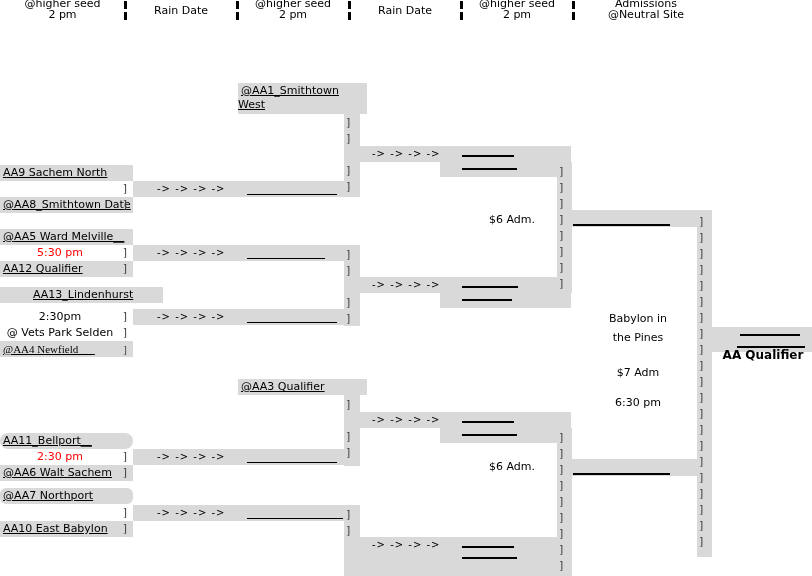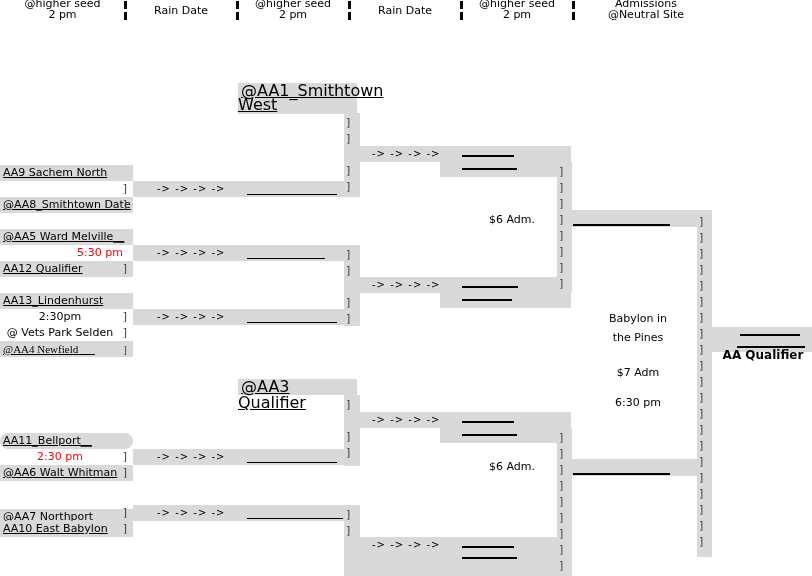--- a/index.html
+++ b/index.html
@@ -19,21 +19,21 @@
   
   .bbar{position:absolute;left:133px;width:227px;height:16px;background:#d9d9d9;}
   .dbar{position:absolute;left:344px;width:227px;height:16px;background:#d9d9d9;}
   .arrows{position:absolute;top:2px;font-size:10px;line-height:12px;letter-spacing:1px;white-space:nowrap;}
   .uline{position:absolute;background:#000;}
   .bkt-e{position:absolute;right:10px;top:1px;color:#3f3f38;font-size:11px;line-height:14px;}
   
   .vbar{position:absolute;background:#d9d9d9;}
   .bkt{position:absolute;left:2px;color:#3f3f38;font-size:11px;line-height:11px;}
   
-  .bye{position:absolute;left:238px;width:119px;background:#d9d9d9;font-size:16px;line-height:14px;}
+  .bye{position:absolute;left:238px;width:129px;background:#d9d9d9;font-size:11px;line-height:14px;}
   .bye .team{padding-left:3px;}
   
   .wbar{position:absolute;left:571px;width:141px;height:17px;background:#d9d9d9;}
   
   .ctext{position:absolute;font-size:11px;line-height:14px;text-align:center;white-space:nowrap;}
   .champ{position:absolute;left:714px;width:98px;top:348px;font-size:12px;font-weight:bold;
          text-align:center;white-space:nowrap;}
 </style>
 </head>
 <body>
@@ -72,45 +72,45 @@
 <div class="sep" style="left:572px;top:1px;"></div>
 <div class="sep" style="left:572px;top:12px;"></div>
 
 <div class="row gray" style="top:165px;"><span class="team">AA9 Sachem North</span></div>
 <div class="row" style="top:181px;">
     <span class="bkt-r">]</span>
   </div>
 <div class="row gray" style="top:197px;"><span class="team">@AA8_Smithtown Date</span><span class="bkt-r">]</span></div>
 
 <div class="row gray" style="top:229px;"><span class="team">@AA5 Ward Melville__</span></div>
-<div class="row" style="top:245px;padding-left:40px;">
+<div class="row" style="top:245px;">
     <span class="time red">5:30 pm</span>
     <span class="bkt-r">]</span>
   </div>
 <div class="row gray" style="top:261px;"><span class="team">AA12 Qualifier</span><span class="bkt-r">]</span></div>
 
-<div class="row gray" style="top:293px;"><span class="team">AA13_Lindenhurst</span></div>
+<div class="row gray" style="top:287px;padding-left:30px;"><span class="team">AA13_Lindenhurst</span></div>
 <div class="row" style="top:309px;">
     <span class="time">2:30pm</span>
     <span class="bkt-r">]</span>
   </div>
 <div class="row" style="top:325px;">
     <span class="time">@ Vets Park Selden</span>
     <span class="bkt-r">]</span>
   </div>
 <div class="row gray" style="top:341px;font-family:Liberation Serif, serif;"><span class="team">@AA4 Newfield___</span><span class="bkt-r">]</span></div>
 
 <div class="row gray" style="top:433px;border-radius:8px;"><span class="team">AA11_Bellport__</span></div>
 <div class="row" style="top:449px;">
     <span class="time red">2:30 pm</span>
     <span class="bkt-r">]</span>
   </div>
-<div class="row gray" style="top:465px;"><span class="team">@AA6 Walt Whitman</span><span class="bkt-r">]</span></div>
-
-<div class="row gray" style="top:509px;"><span class="team">@AA7 Northport</span></div>
+<div class="row gray" style="top:465px;"><span class="team">@AA6 Walt Sachem</span><span class="bkt-r">]</span></div>
+
+<div class="row gray" style="top:488px;border-radius:6px;"><span class="team">@AA7 Northport</span></div>
 <div class="row" style="top:505px;">
     <span class="bkt-r">]</span>
   </div>
 <div class="row gray" style="top:521px;"><span class="team">AA10 East Babylon</span><span class="bkt-r">]</span></div>
 
 <div class="bbar" style="top:181px;">
   <span class="arrows" style="left:24px;">-&gt; -&gt; -&gt; -&gt;</span>
   <div class="uline" style="left:114px;bottom:2px;width:90px;height:1.5px;"></div>
   <span class="bkt-e">]</span>
 </div>

